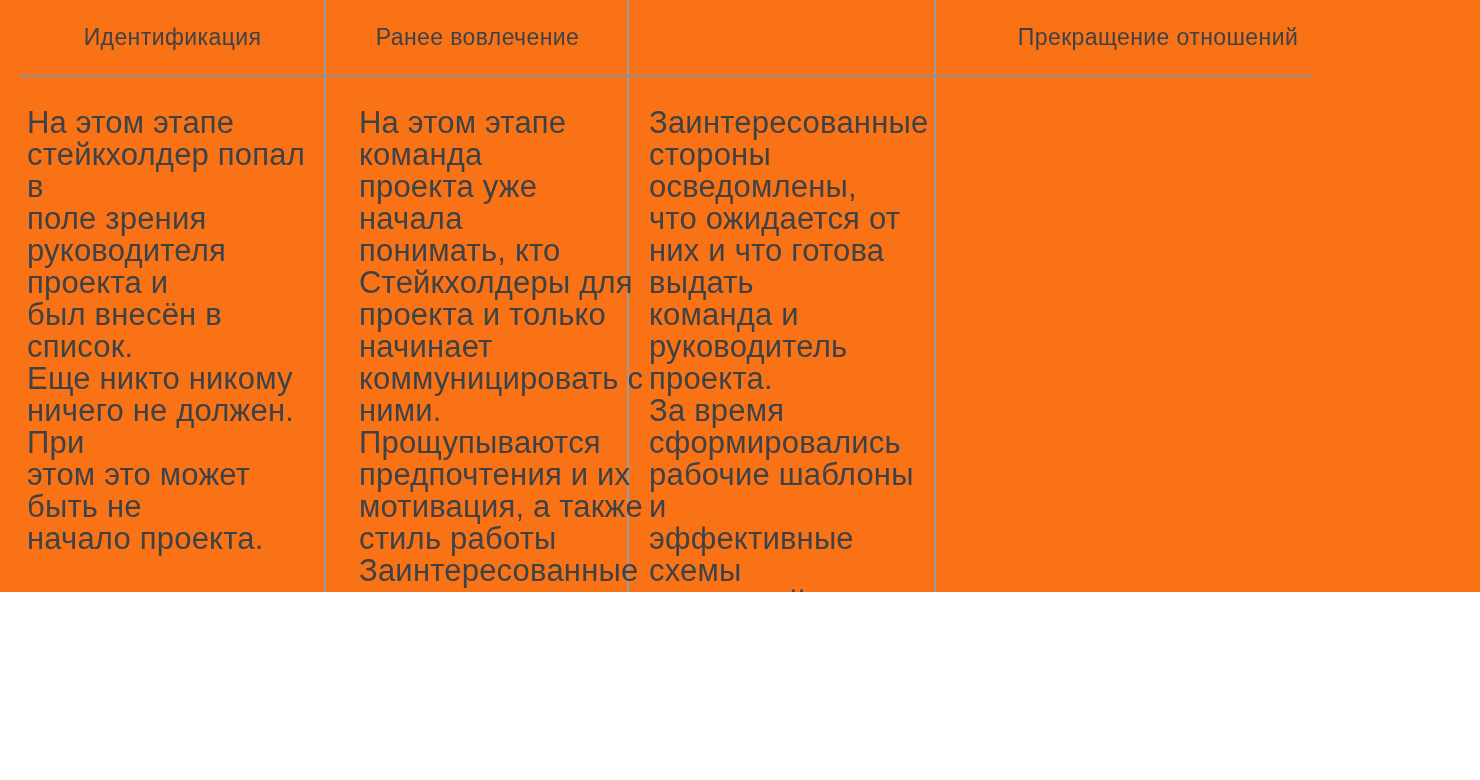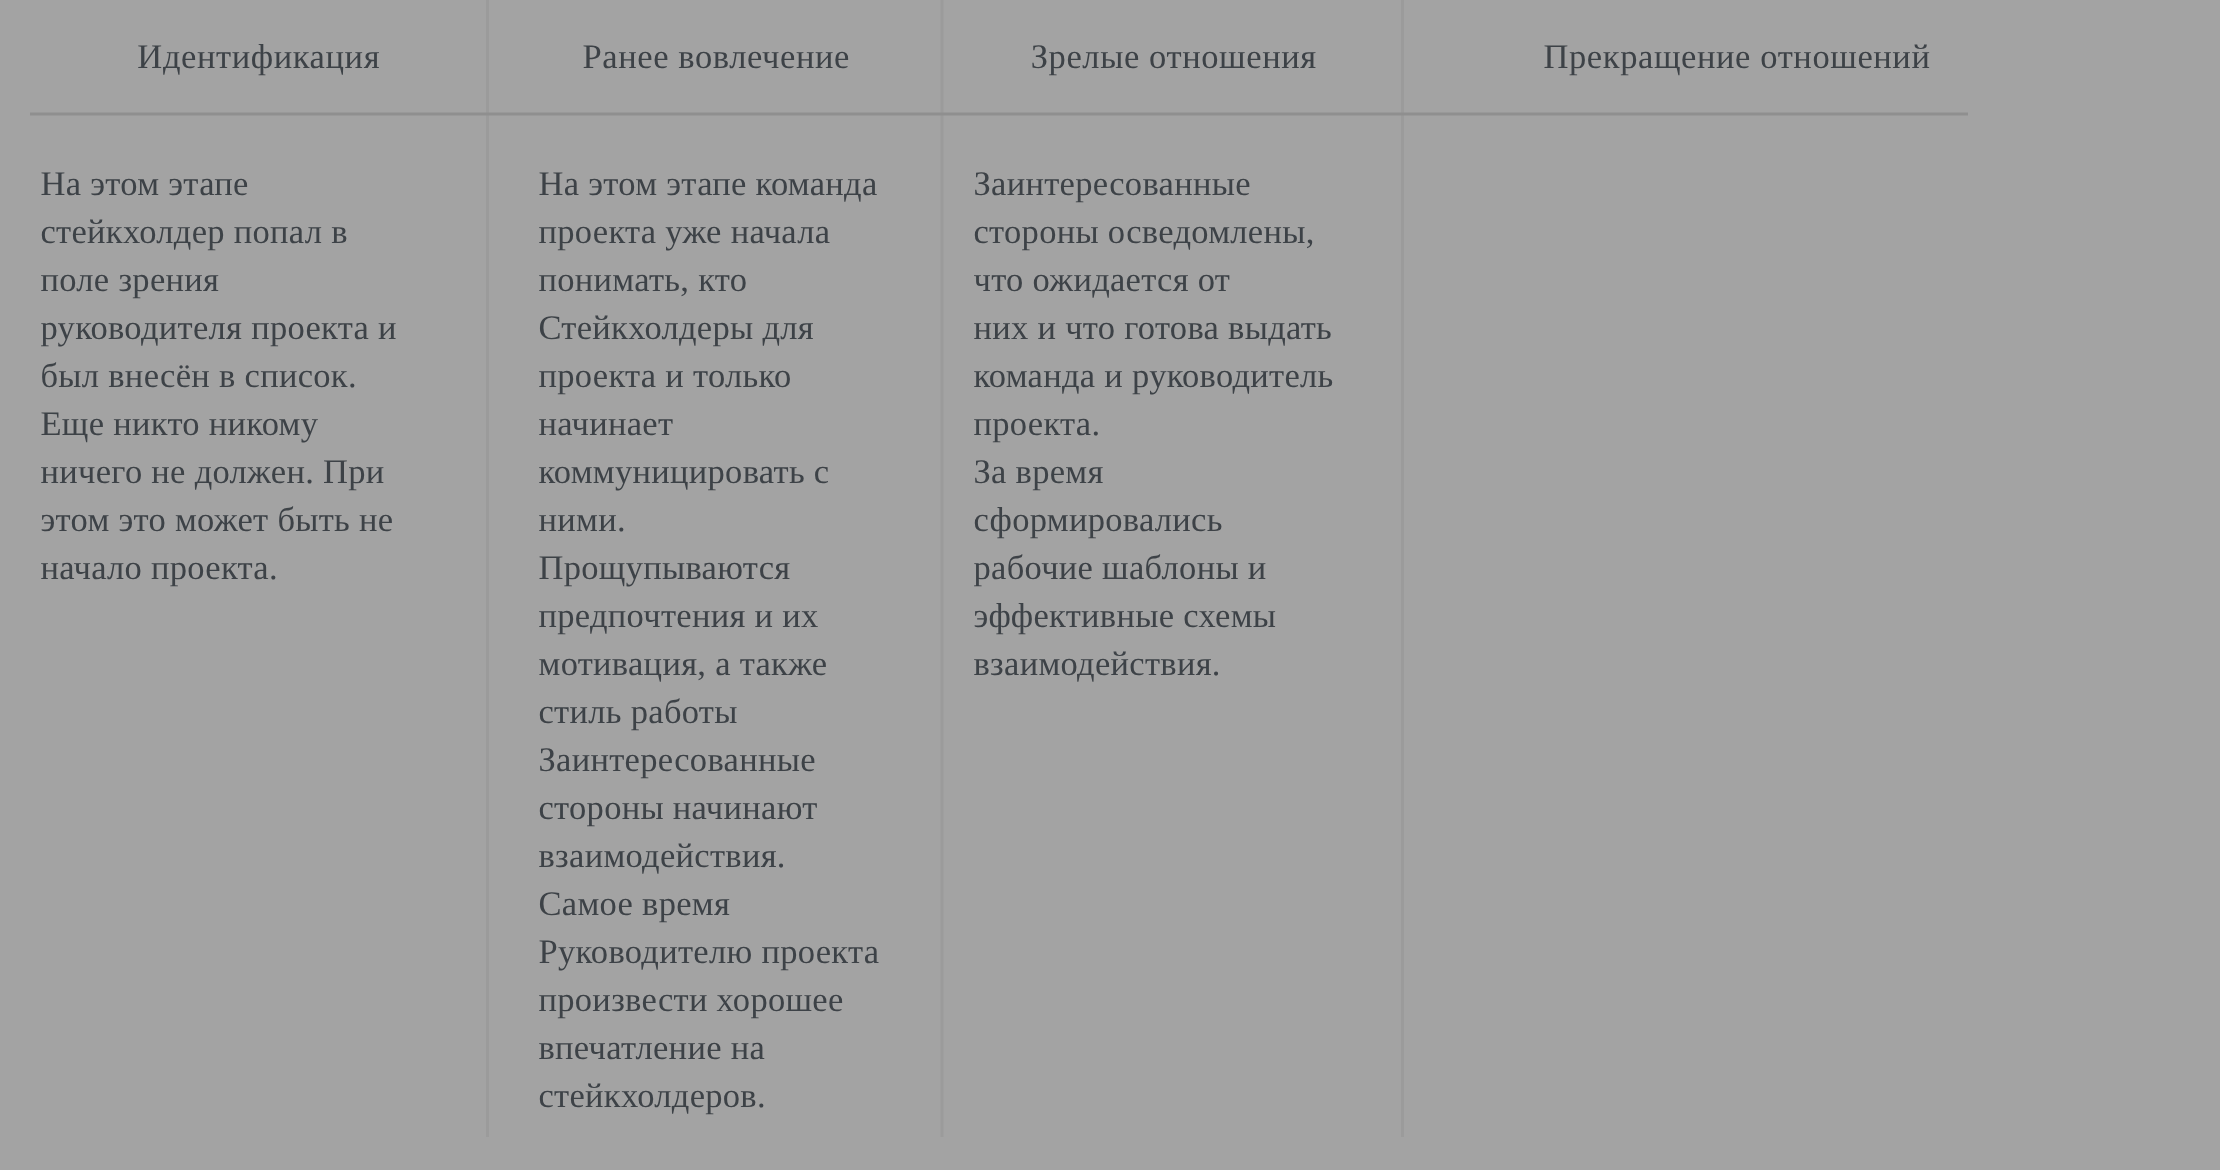--- a/index.html
+++ b/index.html
@@ -1,21 +1,21 @@
 <!DOCTYPE html>
 <html lang="ru"><head>
 <meta charset="utf-8">
 <style>
   html, body { margin: 0; padding: 0; background: #ffffff; }
   .screen {
     position: relative;
     width: 1480px;
-    height: 780px;
-    background: #a3a3a3;
-    font-family: Liberation Serif, serif;
+    height: 592px;
+    background: #f97316;
+    font-family: Liberation Sans, sans-serif;
     color: #3d4247;
     overflow: hidden;
   }
   .vdiv {
     position: absolute;
     top: 0;
     width: 2px;
     height: 758px;
     background: #9b9b9b;
   }
@@ -34,21 +34,21 @@
     display: flex;
     align-items: center;
     justify-content: center;
     font-size: 23px;
     letter-spacing: 0.4px;
     white-space: nowrap;
   }
   .cell {
     position: absolute;
     top: 107px;
-    font-size: 23px;
+    font-size: 31px;
     line-height: 32px;
     letter-spacing: 0.2px;
     white-space: pre-line;
   }
   .h1 { left: 20px;  width: 305px; }
   .h2 { left: 327px; width: 301px; border-radius: 13px; }
   .h3 { left: 630px; width: 305px; }
   .h4 { left: 937px; width: 376px; padding-left: 33px; }
   .c1 { left: 27px;  width: 292px; }
   .c2 { left: 338px; width: 286px; margin-left: 21px; }
@@ -64,21 +64,20 @@
 <div class="screen">
 
   <div class="vdiv d1"></div>
   <div class="vdiv d2"></div>
   <div class="vdiv d3"></div>
 
   <div class="hline"></div>
 
   <div class="col-header h1">Идентификация</div>
   <div class="col-header h2">Ранее вовлечение</div>
-  <div class="col-header h3">Зрелые отношения</div>
   <div class="col-header h4">Прекращение отношений</div>
 
   <div class="cell c1">На этом этапе
 стейкхолдер попал в
 поле зрения
 руководителя проекта и
 был внесён в список.
 Еще никто никому
 ничего не должен. При
 этом это может быть не

